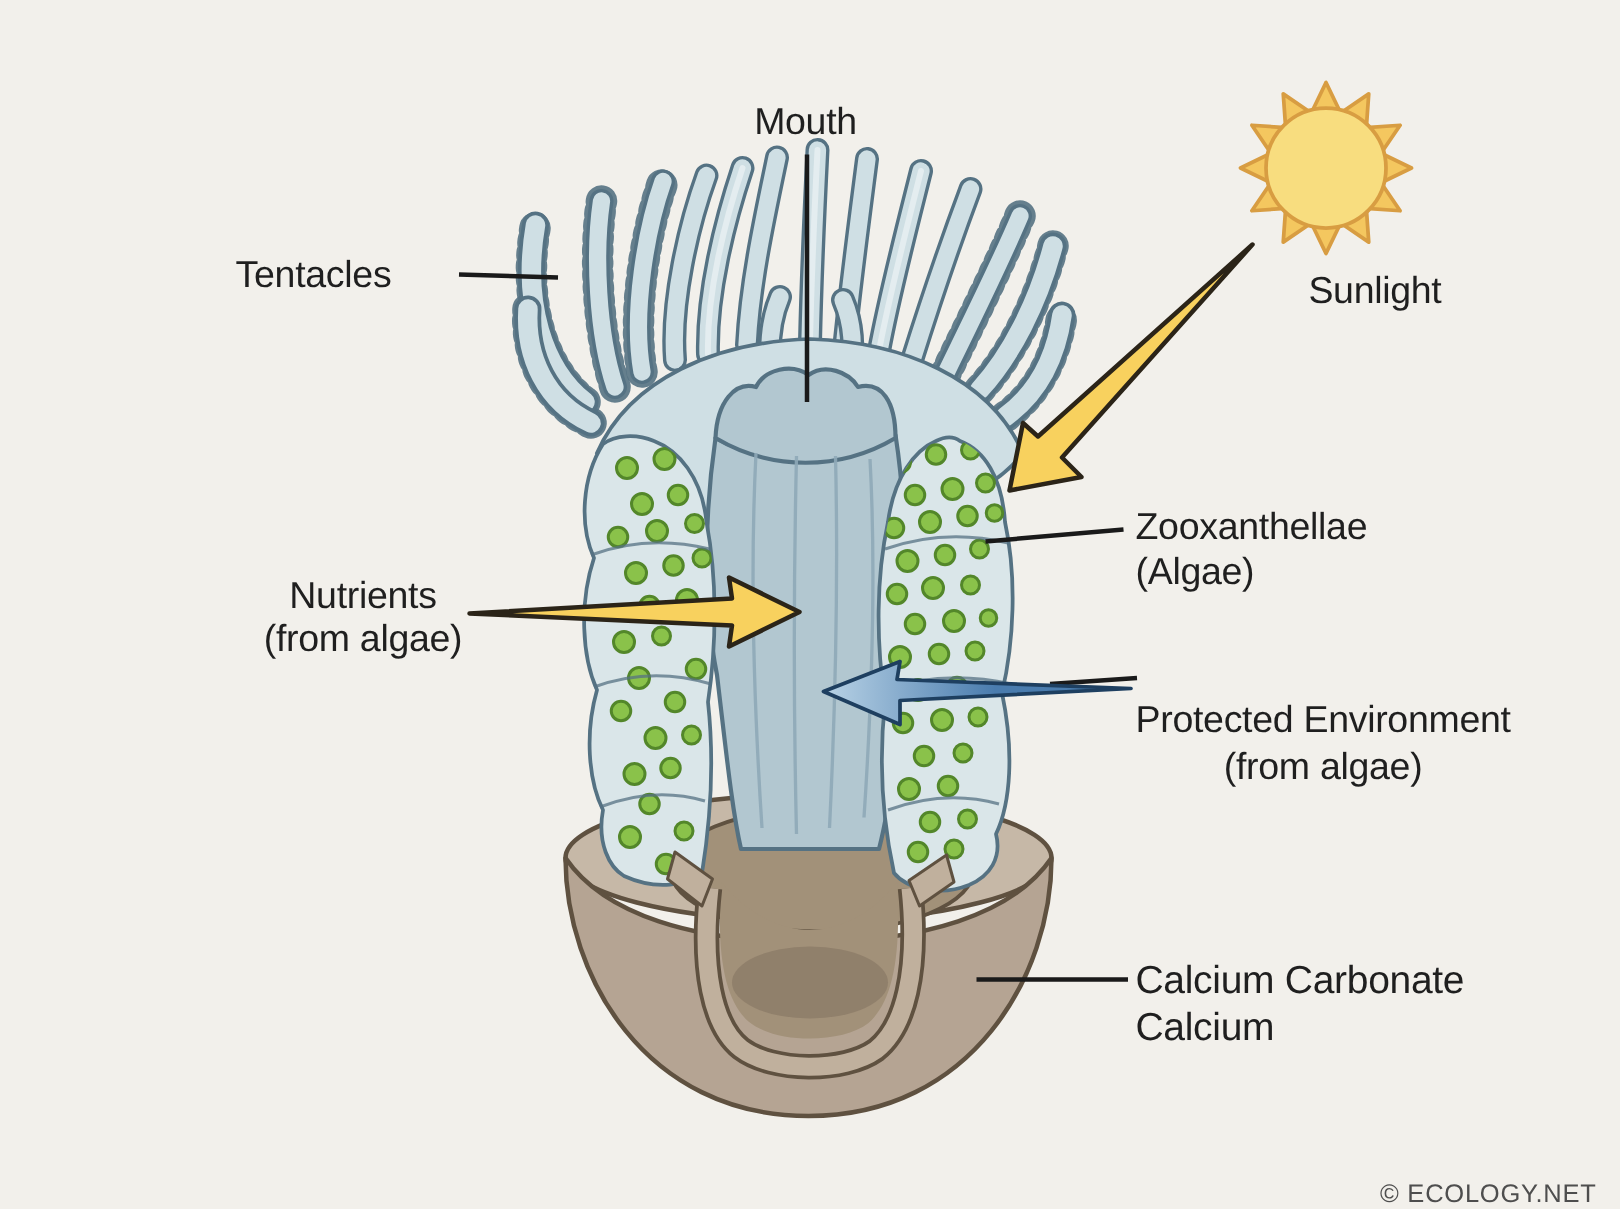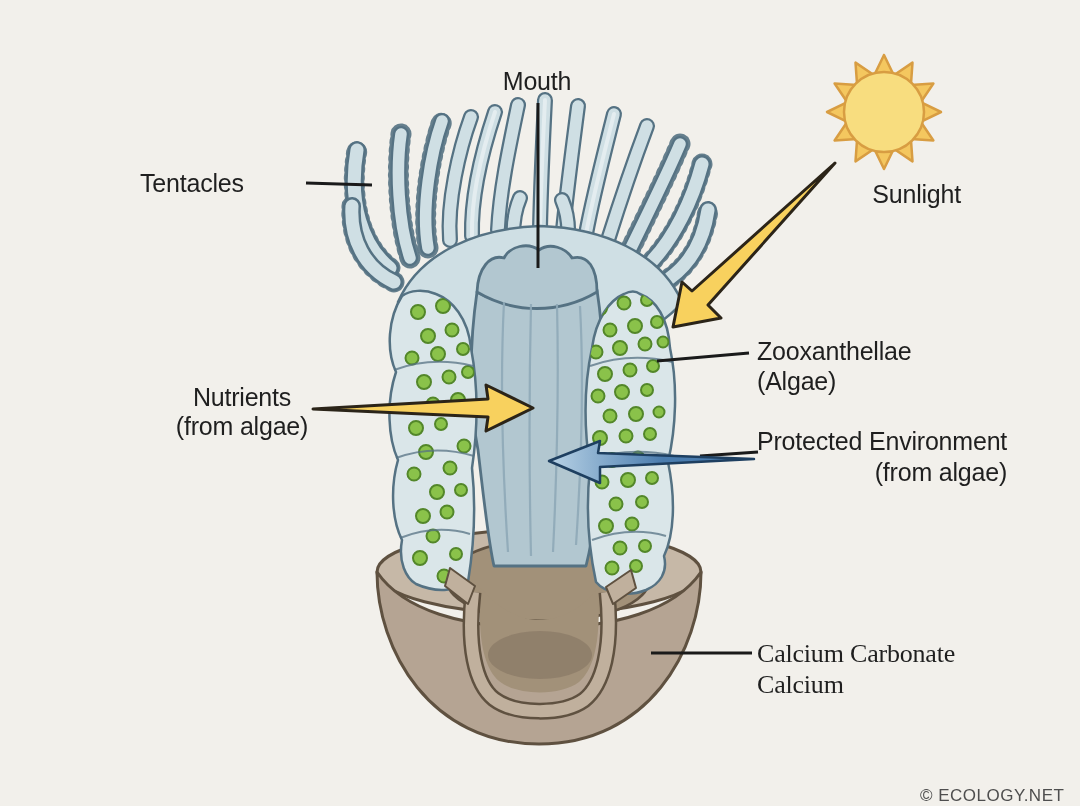--- a/index.html
+++ b/index.html
@@ -8,26 +8,26 @@
     background:var(--c-background,#f2f0eb);
     font-family:"Liberation Sans",sans-serif;
   }
   .stage svg{position:absolute;left:0;top:0;}
   .lbl{
     position:absolute;color:var(--c-text,#1f1f1f);
     font-size:25px;line-height:30px;letter-spacing:-0.2px;white-space:nowrap;
   }
   .lbl span{display:block;}
   .lbl-mouth{left:477px;top:66px;width:120px;text-align:center;}
-  .lbl-tentacles{left:140px;top:168px;width:162px;text-align:left;}
+  .lbl-tentacles{left:128px;top:168px;width:162px;text-align:center;}
   .lbl-sunlight{left:811px;top:179px;width:150px;text-align:right;}
   .lbl-zoox{left:757px;top:336px;text-align:left;line-height:30px;}
   .lbl-nutrients{left:167px;top:383px;width:150px;text-align:center;line-height:29px;}
-  .lbl-protected{left:757px;top:426px;text-align:right;line-height:31px;}
-  .lbl-skeleton{left:757px;top:638px;text-align:left;line-height:31px;font-size:26px;font-family:Liberation Serif, serif;}
+  .lbl-protected{left:757px;top:465px;text-align:center;line-height:31px;}
+  .lbl-skeleton{left:757px;top:638px;text-align:left;line-height:31px;font-size:26px;}
   .lbl-copyright{
     left:920px;top:781px;width:143px;text-align:right;
     font-size:17px;letter-spacing:0.5px;color:var(--c-copyright,#4e4e4e);
   }
   
   .t-fr{stroke:var(--c-outline);stroke-width:21;stroke-dasharray:1.8 6.5;fill:none;stroke-linecap:round;opacity:.9;}
   .t-out{stroke:var(--c-outline);stroke-width:16;fill:none;stroke-linecap:round;}
   .t-in{stroke:var(--c-tentacle_fill);stroke-width:11.5;fill:none;stroke-linecap:round;}
   .t-hi{stroke:var(--c-tentacle_light);stroke-width:4;fill:none;stroke-linecap:round;opacity:.8;}
   .t-out.big{stroke-width:18;}

